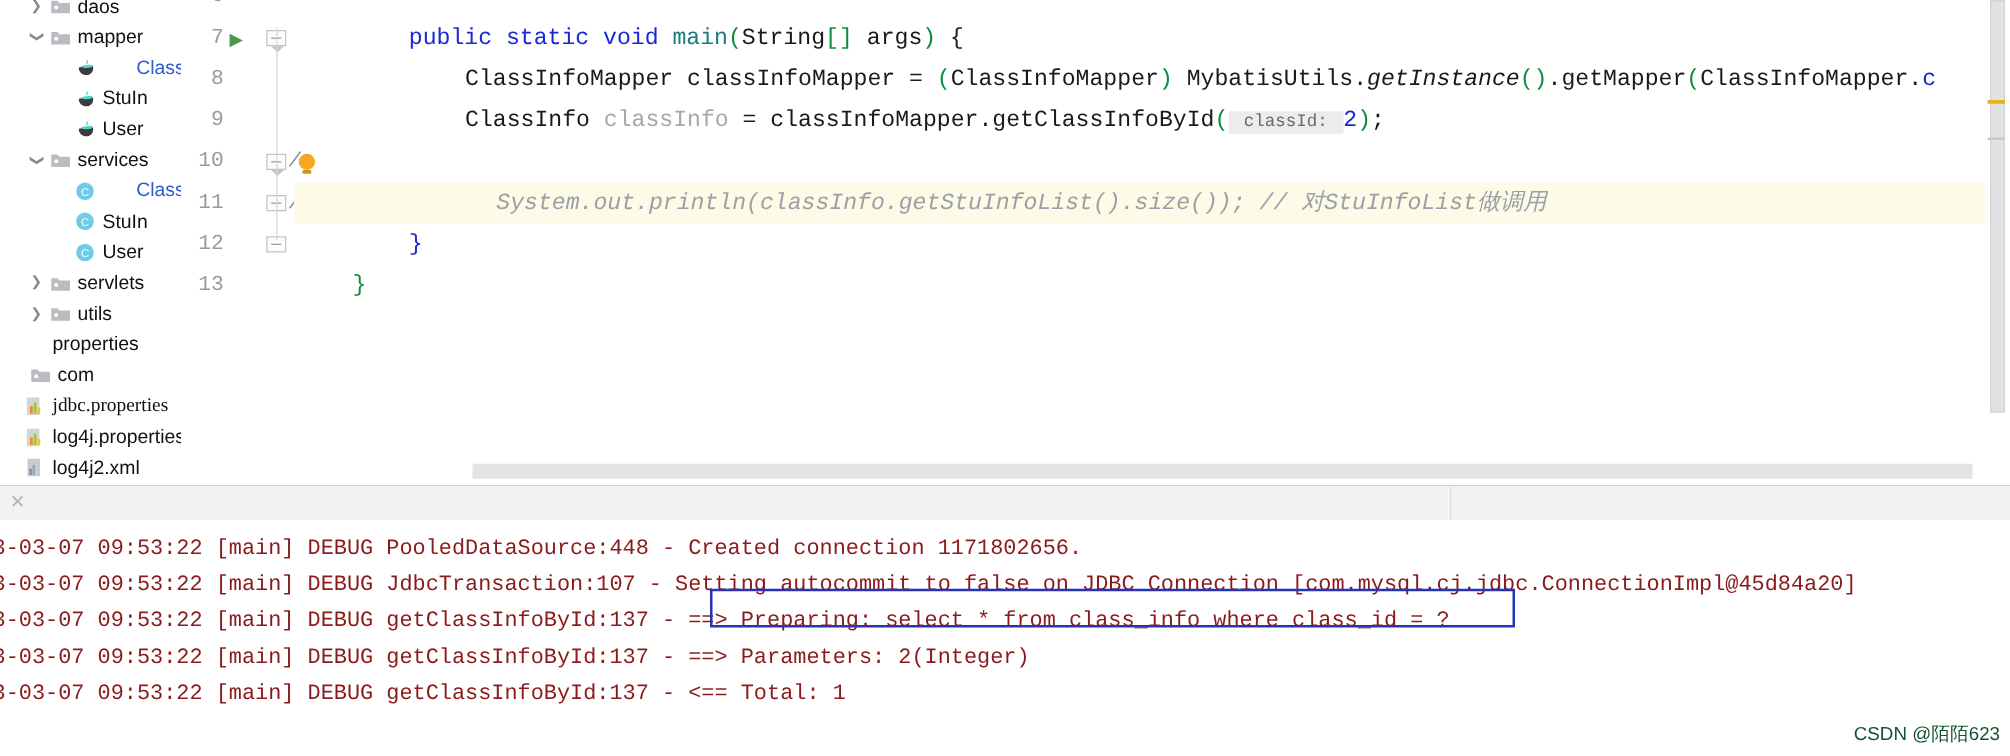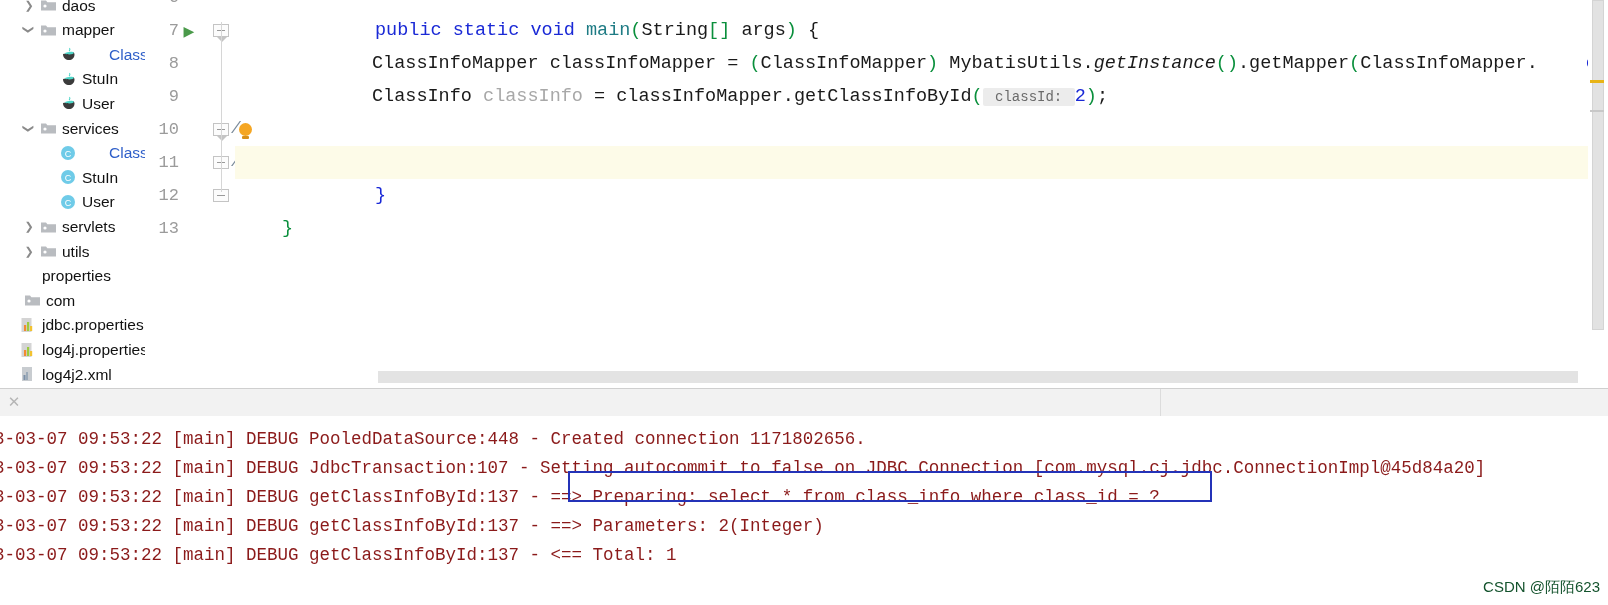--- a/index.html
+++ b/index.html
@@ -95,21 +95,21 @@
     white-space: nowrap;
     overflow: hidden;
   }
   .code-line {
     position: absolute; left: 0; height: 33px; line-height: 33px;
     white-space: nowrap;
   }
   .hl-row {
     position:absolute; left:0; right:0; height:33px; background:#fdfbe8;
   }
-  .k  { color:#1a29d6;margin-left:48px; }            
+  .k  { color:#1a29d6; }            
   .m  { color:#1e7b84; }            
   .t  { color:#1a1a1a; }            
   .g  { color:#0a8f3c; }            
   .n  { color:#1a29d6; }            
   .gr { color:#a8a8a8; }            
   .cm { color:#9aa0a6; font-style: italic; }   
   .hint {
     background:#ececec; color:#6a6a6a; font-size:14px;
     padding:1px 4px; border-radius:2px;
   }
@@ -308,21 +308,21 @@
       <div class="tree-row" style="top: 288.2px; padding-left: 4px; position: absolute; left: 0px; width: 145px;">
         <span class="tw"></span>
         <span class="ico">
           <svg width="17" height="14" viewBox="0 0 17 14">
             <path d="M1 2.5h5l1.4 1.8H16v8.2H1z" fill="#b9bcc0"></path>
             <circle cx="5" cy="8" r="1.6" fill="#ffffff"></circle>
           </svg>
         </span>
         <span class="tlabel plain">com</span>
       </div>
-      <div class="tree-row" style="top: 312.8px; padding-left: 0px; position: absolute; left: 0px; width: 145px;">
+      <div class="tree-row" style="top: 312.8px; padding-left: 0px; position: absolute; left: 0px; width: 145px; font-family: Liberation Serif, serif;">
         <span class="tw"></span>
         <span class="ico">
           <svg width="16" height="16" viewBox="0 0 16 16">
             <rect x="1.5" y="1" width="10" height="14" fill="#d4d4d4"></rect>
             <rect x="4" y="8" width="2.2" height="6" fill="#f28b30"></rect>
             <rect x="7" y="5" width="2.2" height="9" fill="#9ccb3b"></rect>
             <rect x="10" y="9" width="2.2" height="5" fill="#f2c230"></rect>
           </svg>
         </span>
         <span class="tlabel plain">jdbc.properties</span>
@@ -400,20 +400,21 @@
           <span class="lineno">13</span>
           <span class="runmark"></span>
         </div>
       </div>
     <div class="vline"></div>
     <div id="code">
         <div class="code-line" style="top:14px;left:92px"><span class="k">public static void </span><span class="m">main</span><span class="g">(</span><span class="t">String</span><span class="g">[]</span><span class="t"> args</span><span class="g">)</span><span class="t"> {</span></div>
         <div class="code-line" style="top:47px;left:137px"><span class="t">ClassInfoMapper classInfoMapper = </span><span class="g">(</span><span class="t">ClassInfoMapper</span><span class="g">)</span><span class="t"> MybatisUtils.</span><span class="t" style="font-style:italic">getInstance</span><span class="g">()</span><span class="t">.getMapper</span><span class="g">(</span><span class="t">ClassInfoMapper.</span><span class="k">c</span></div>
         <div class="code-line" style="top:80px;left:137px"><span class="t">ClassInfo </span><span class="gr">classInfo</span><span class="t"> = classInfoMapper.getClassInfoById</span><span class="g">(</span><span class="hint"> classId: </span><span class="n">2</span><span class="g">)</span><span class="t">;</span></div>
         <div class="hl-row" style="top:146px"></div>
+        <div class="code-line" style="top:146px;left:162px"><span class="cm">System.out.println(classInfo.getStuInfoList().size());   // 对StuInfoList做调用</span></div>
         <div class="code-line" style="top:179px;left:92px"><span class="k">}</span></div>
         <div class="code-line" style="top:212px;left:47px"><span class="g">}</span></div>
       </div>
 
     <div id="editor-hscroll"></div>
 
     <div id="editor-vscroll">
       <div class="thumb"></div>
     </div>
     <div class="mark-yellow" style="top:80px;"></div>

